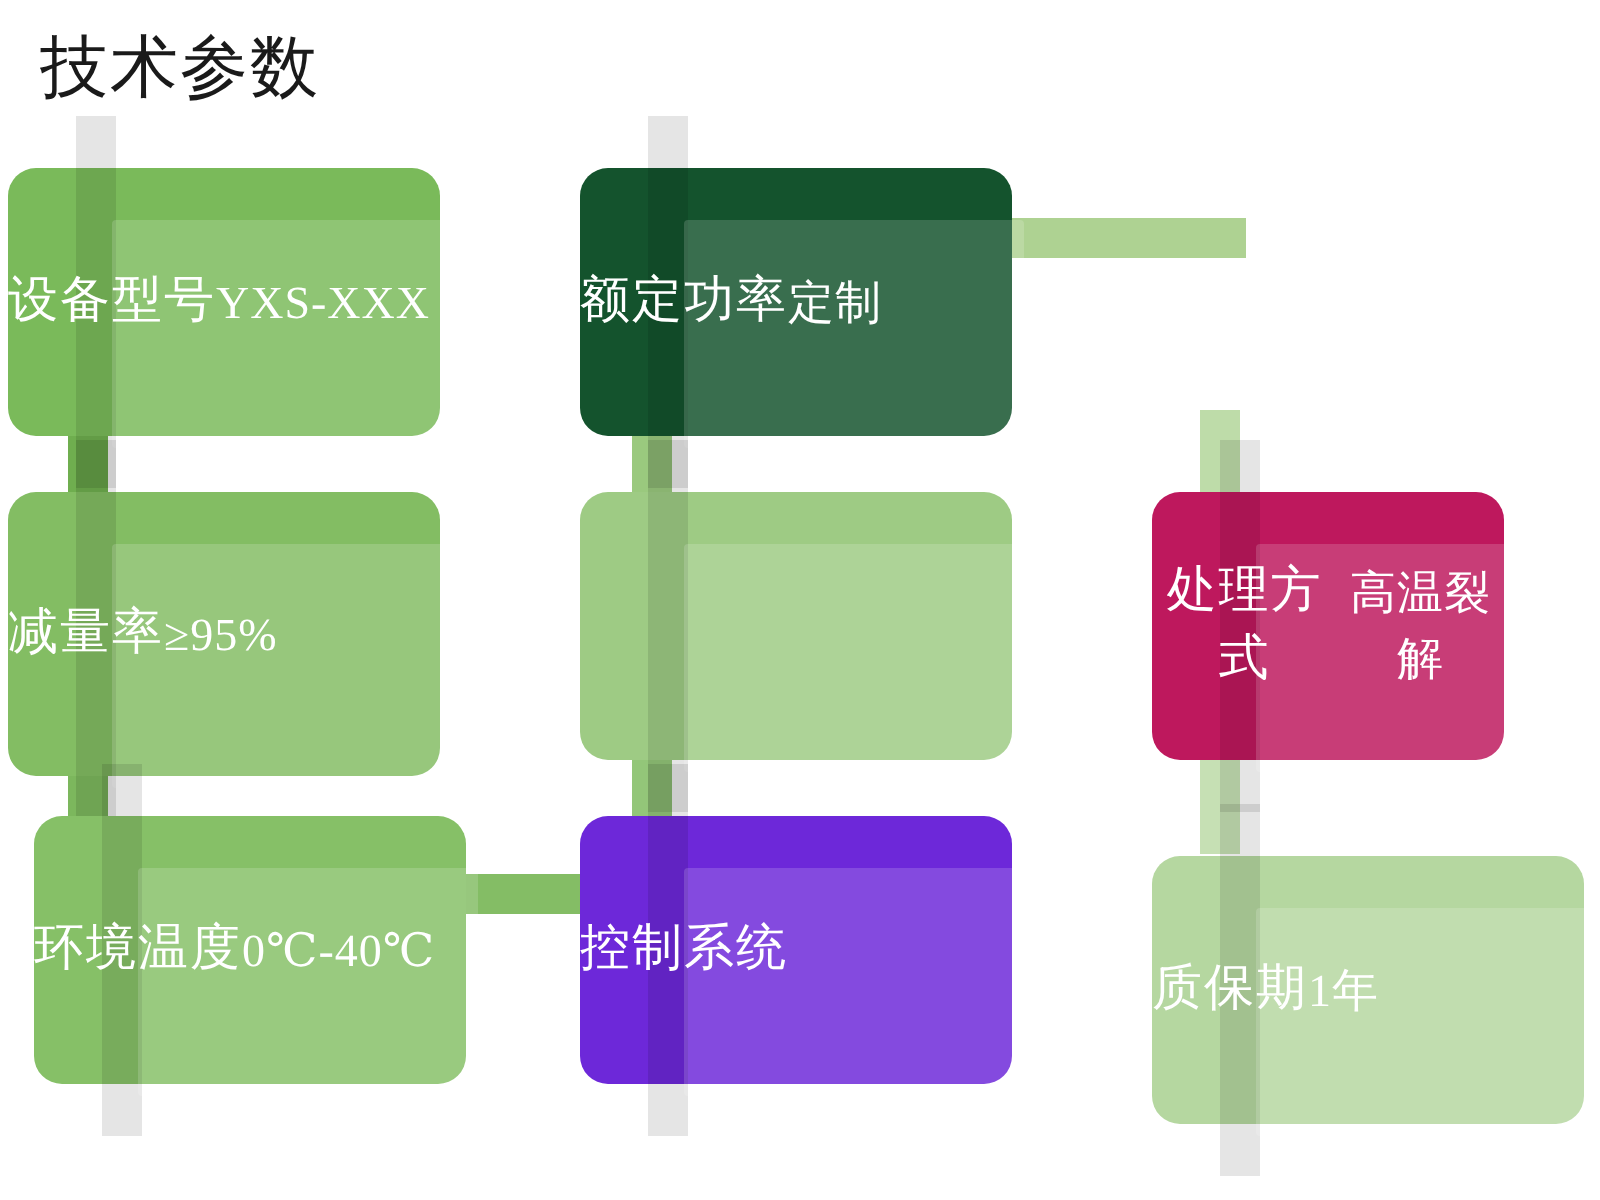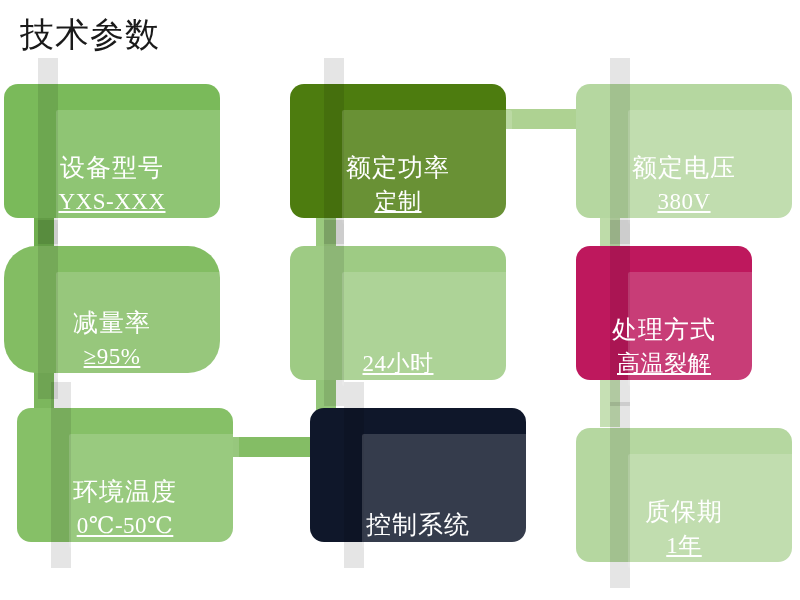--- a/index.html
+++ b/index.html
@@ -69,39 +69,37 @@
     background: rgba(0,0,0,0.10);
     pointer-events: none;
   }
   .card-text {
     position: absolute;
     left: 0;
     right: 0;
     top: 0;
     bottom: 0;
     display: flex;
-    flex-direction: column;
     align-items: center;
-    justify-content: flex-end;
+    justify-content: flex-start;
     color: #ffffff;
     z-index: 3;
     pointer-events: none;
   }
   .card-label {
     font-size: 25px;
     line-height: 34px;
     letter-spacing: 1px;
     text-align: center;
   }
   .card-value {
     font-size: 23px;
     line-height: 33px;
     letter-spacing: 0.5px;
     text-align: center;
-    text-decoration: underline;
   }
 </style>
 </head>
 <body>
 
 <div id="page-title">技术参数</div>
 
 <div class="diagram">
 
   <div class="connector" style="left:34px; top:205px; width:20px; height:60px; background:#6fae4f;"></div>
@@ -122,74 +120,65 @@
 
   <div class="card" style="left:4px; top:84px; width:216px; height:134px; background:#7aba5a;">
     <div class="card-bar"></div>
     <div class="card-inner-overlay"></div>
     <div class="card-text">
       <div class="card-label">设备型号</div>
       <div class="card-value">YXS-XXX</div>
     </div>
   </div>
 
-  <div class="card" style="left:290px; top:84px; width:216px; height:134px; background:#4d7c0f;">
+  <div class="card" style="left:290px; top:84px; width:216px; height:134px; background:#14532d;">
     <div class="card-bar"></div>
     <div class="card-inner-overlay"></div>
     <div class="card-text">
       <div class="card-label">额定功率</div>
       <div class="card-value">定制</div>
     </div>
   </div>
 
-  <div class="card" style="left:576px; top:84px; width:216px; height:134px; background:#b5d7a0;">
-    <div class="card-bar"></div>
-    <div class="card-inner-overlay"></div>
-    <div class="card-text">
-      <div class="card-label">额定电压</div>
-      <div class="card-value">380V</div>
-    </div>
-  </div>
 
-  <div class="card" style="left:4px; top:246px; width:216px; height:127px; background:#83bd63;border-radius:32px;">
+  <div class="card" style="left:4px; top:246px; width:216px; height:142px; background:#83bd63;">
     <div class="card-bar"></div>
     <div class="card-inner-overlay"></div>
     <div class="card-text">
       <div class="card-label">减量率</div>
       <div class="card-value">≥95%</div>
     </div>
   </div>
 
   <div class="card" style="left:290px; top:246px; width:216px; height:134px; background:#9ecb84;">
     <div class="card-bar"></div>
     <div class="card-inner-overlay"></div>
     <div class="card-text">
-      <div class="card-value">24小时</div>
     </div>
   </div>
 
   <div class="card" style="left:576px; top:246px; width:176px; height:134px; background:#be185d;">
     <div class="card-bar"></div>
     <div class="card-inner-overlay"></div>
     <div class="card-text">
       <div class="card-label">处理方式</div>
       <div class="card-value">高温裂解</div>
     </div>
   </div>
 
   <div class="card" style="left:4px; top:408px; width:216px; height:134px; background:#86c067;margin-left:13px;">
     <div class="card-bar"></div>
     <div class="card-inner-overlay"></div>
     <div class="card-text">
       <div class="card-label">环境温度</div>
-      <div class="card-value">0℃-50℃</div>
+      <div class="card-value">0℃-40℃</div>
     </div>
   </div>
 
-  <div class="card" style="left:290px; top:408px; width:216px; height:134px; background:#0f172a;margin-left:20px;">
+  <div class="card" style="left:290px; top:408px; width:216px; height:134px; background:#6d28d9;">
     <div class="card-bar"></div>
     <div class="card-inner-overlay"></div>
     <div class="card-text">
       <div class="card-label">控制系统</div>
     </div>
   </div>
 
   <div class="card" style="left:576px; top:408px; width:216px; height:134px; background:#b5d7a0;margin-top:20px;">
     <div class="card-bar"></div>
     <div class="card-inner-overlay"></div>

